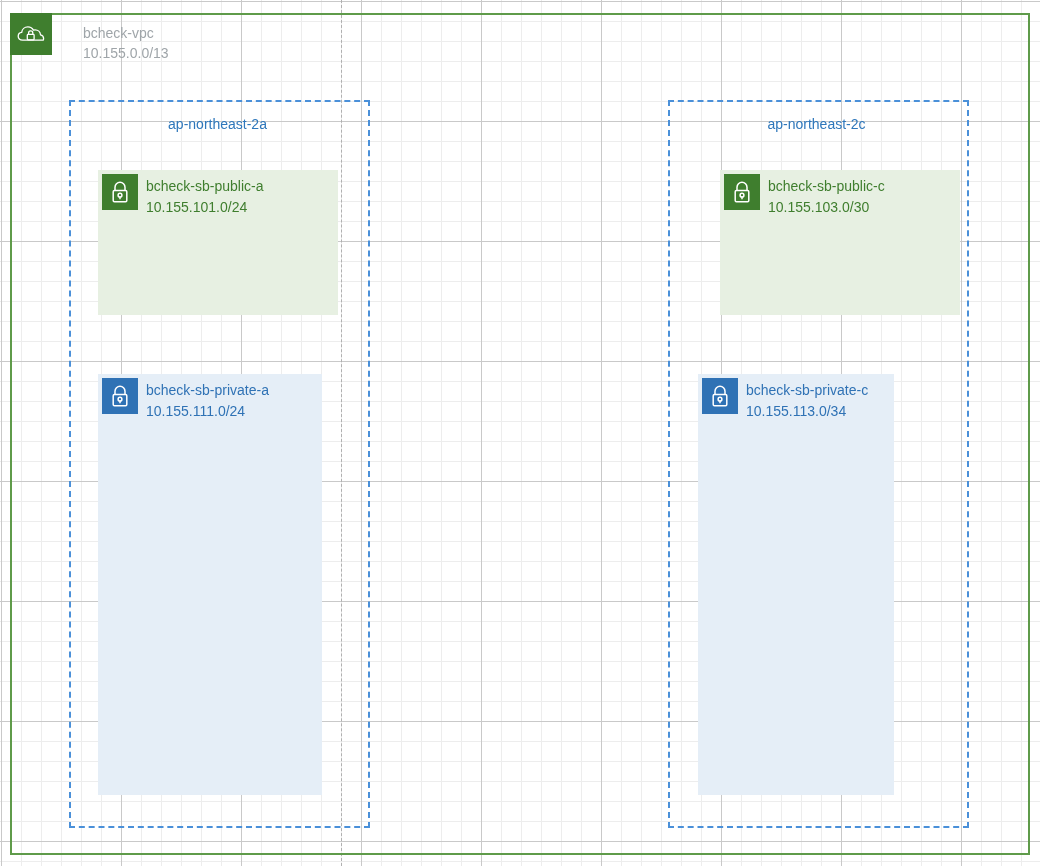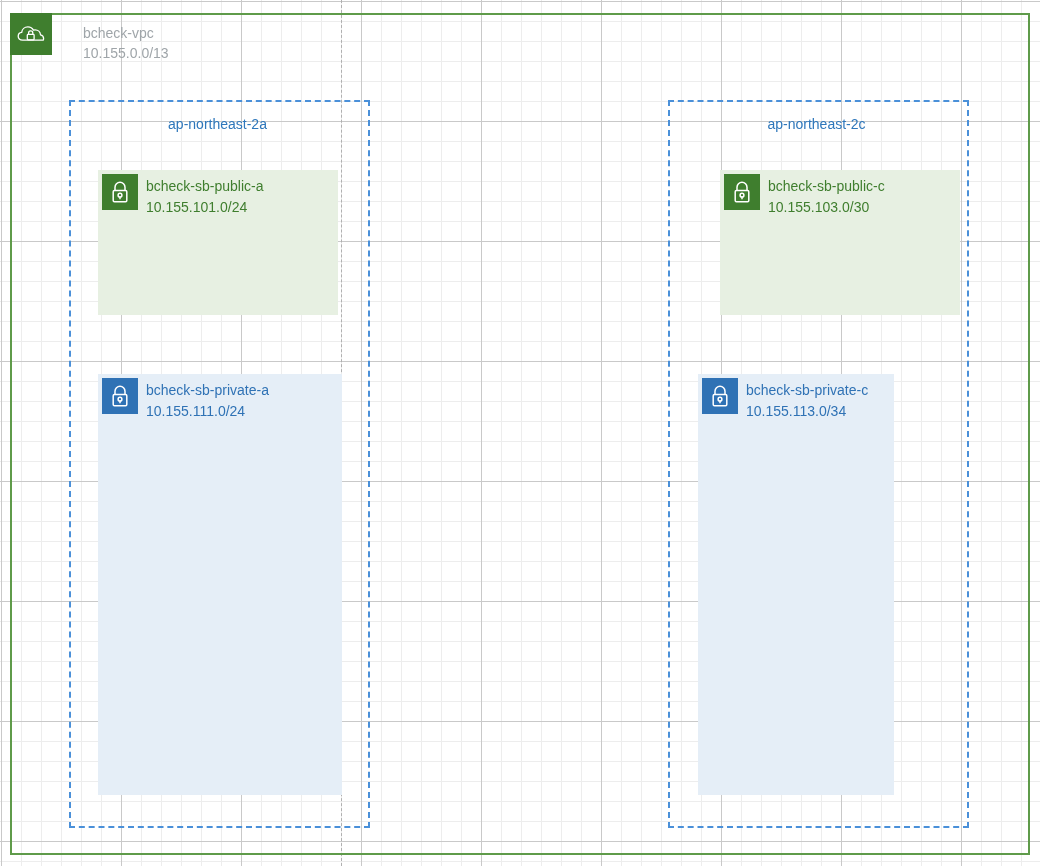--- a/index.html
+++ b/index.html
@@ -153,21 +153,21 @@
         <circle cx="12" cy="16.2" r="1.9" fill="none" stroke="#ffffff" stroke-width="1.5"></circle>
         <line x1="12" y1="17.8" x2="12" y2="20.2" stroke="#ffffff" stroke-width="1.5"></line>
       </svg>
     </div>
     <div class="subnet-text">
       <div>bcheck-sb-public-a</div>
       <div>10.155.101.0/24</div>
     </div>
   </div>
 
-  <div class="subnet private" style="left:98px; top:374px; width:244px; height:421px;">
+  <div class="subnet private" style="left:98px; top:374px; width:224px; height:421px;">
     <div class="subnet-icon">
       <svg width="24" height="26" viewBox="0 0 24 26" aria-hidden="true">
         <path d="M7 11.5 V8.2 a5 5 0 0 1 10 0 v3.3" fill="none" stroke="#ffffff" stroke-width="1.5"></path>
         <rect x="5.2" y="11.5" width="13.6" height="11.3" rx="1.2" fill="none" stroke="#ffffff" stroke-width="1.5"></rect>
         <circle cx="12" cy="16.2" r="1.9" fill="none" stroke="#ffffff" stroke-width="1.5"></circle>
         <line x1="12" y1="17.8" x2="12" y2="20.2" stroke="#ffffff" stroke-width="1.5"></line>
       </svg>
     </div>
     <div class="subnet-text">
       <div>bcheck-sb-private-a</div>

